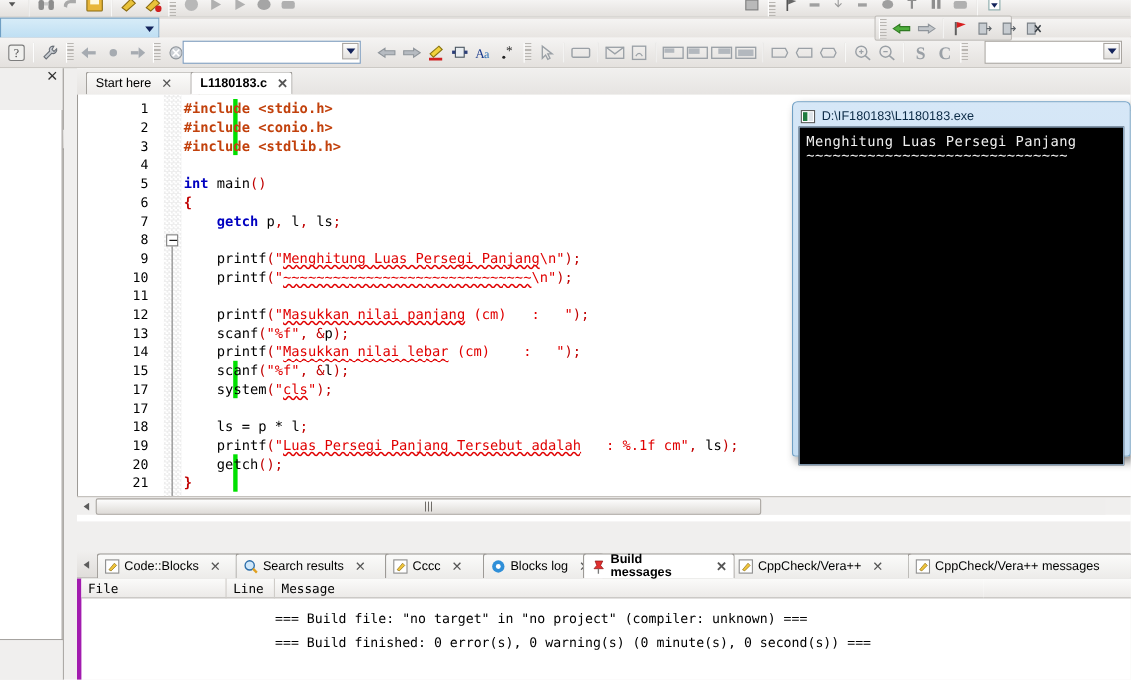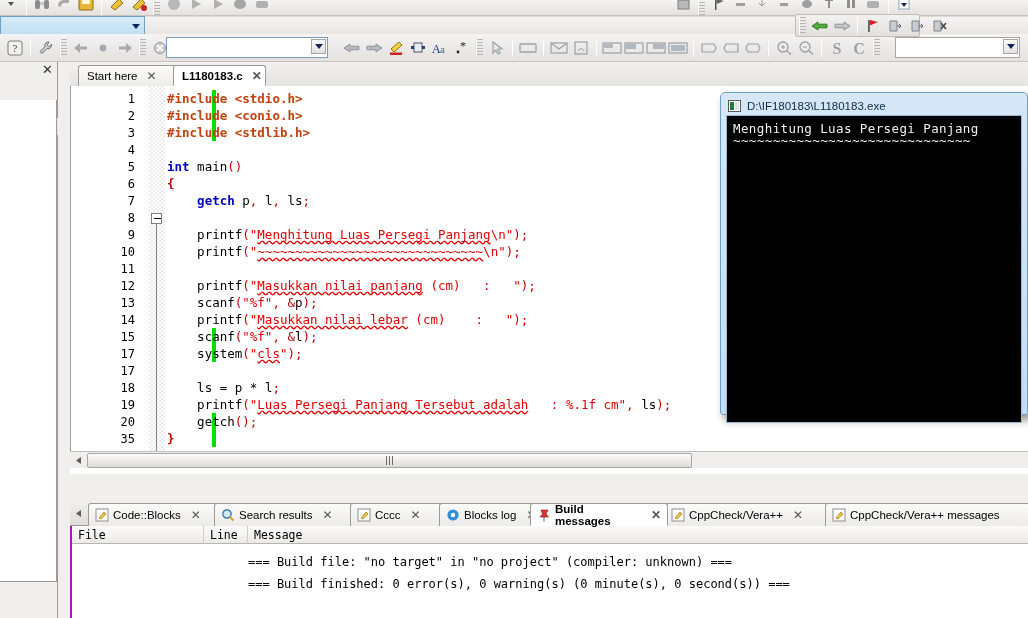--- a/index.html
+++ b/index.html
@@ -203,21 +203,21 @@
     background: linear-gradient(to bottom,#fbfbfa,#ecebe9);
     border: 1px solid #9d9a96; border-bottom: none; border-radius: 3px 3px 0 0;
     display: flex; align-items: center; padding: 0 6px; font-size: 11.5px; color: #000;
   }
   .ltab.active { background: #ffffff; font-weight: bold; border-bottom: 1px solid #fff; z-index:3;}
   .ltab .licon { width: 14px; height: 14px; margin-right: 4px; flex:0 0 auto;}
   .ltab .x { margin-left: 10px; font-size: 12px; color: #555; }
 
   #logs-body {
     position: absolute; left: 70px; top: 526px; width: 958px; height: 92px;
-    background: #ffffff; border-left: 2px solid #a21caf;
+    background: #ffffff; border-left: 4px solid #a21caf;
   }
   #msg-header {
     position: absolute; left: 0; top: 0; width: 820px; height: 18px;
     background: linear-gradient(to bottom,#fbfbfa,#eceae8);
     border-bottom: 1px solid #b8b5b1;
   }
   .mcol {
     position: absolute; top: 0; height: 18px; display: flex; align-items: center;
     font-family: "DejaVu Sans Mono","Liberation Mono",monospace; font-size: 11.5px; color: #000;
     border-right: 1px solid #cfccc8; padding-left: 6px;
@@ -658,21 +658,21 @@
         <div class="ln" style="top:175px">11</div>
         <div class="ln" style="top:192px">12</div>
         <div class="ln" style="top:209px">13</div>
         <div class="ln" style="top:226px">14</div>
         <div class="ln" style="top:243px">15</div>
         <div class="ln" style="top:260px">17</div>
         <div class="ln" style="top:277px">17</div>
         <div class="ln" style="top:294px">18</div>
         <div class="ln" style="top:311px">19</div>
         <div class="ln" style="top:328px">20</div>
-        <div class="ln" style="top:345px">35</div>
+        <div class="ln" style="top:345px">21</div>
       </div>
 
       <div id="gutter-change">
         <div class="chg" style="top:4px;height:51px"></div>
         <div class="chg" style="top:242px;height:34px"></div>
         <div class="chg" style="top:327px;height:34px"></div>
       </div>
 
       <div id="gutter-fold"></div>
       <div id="foldbox"></div>

